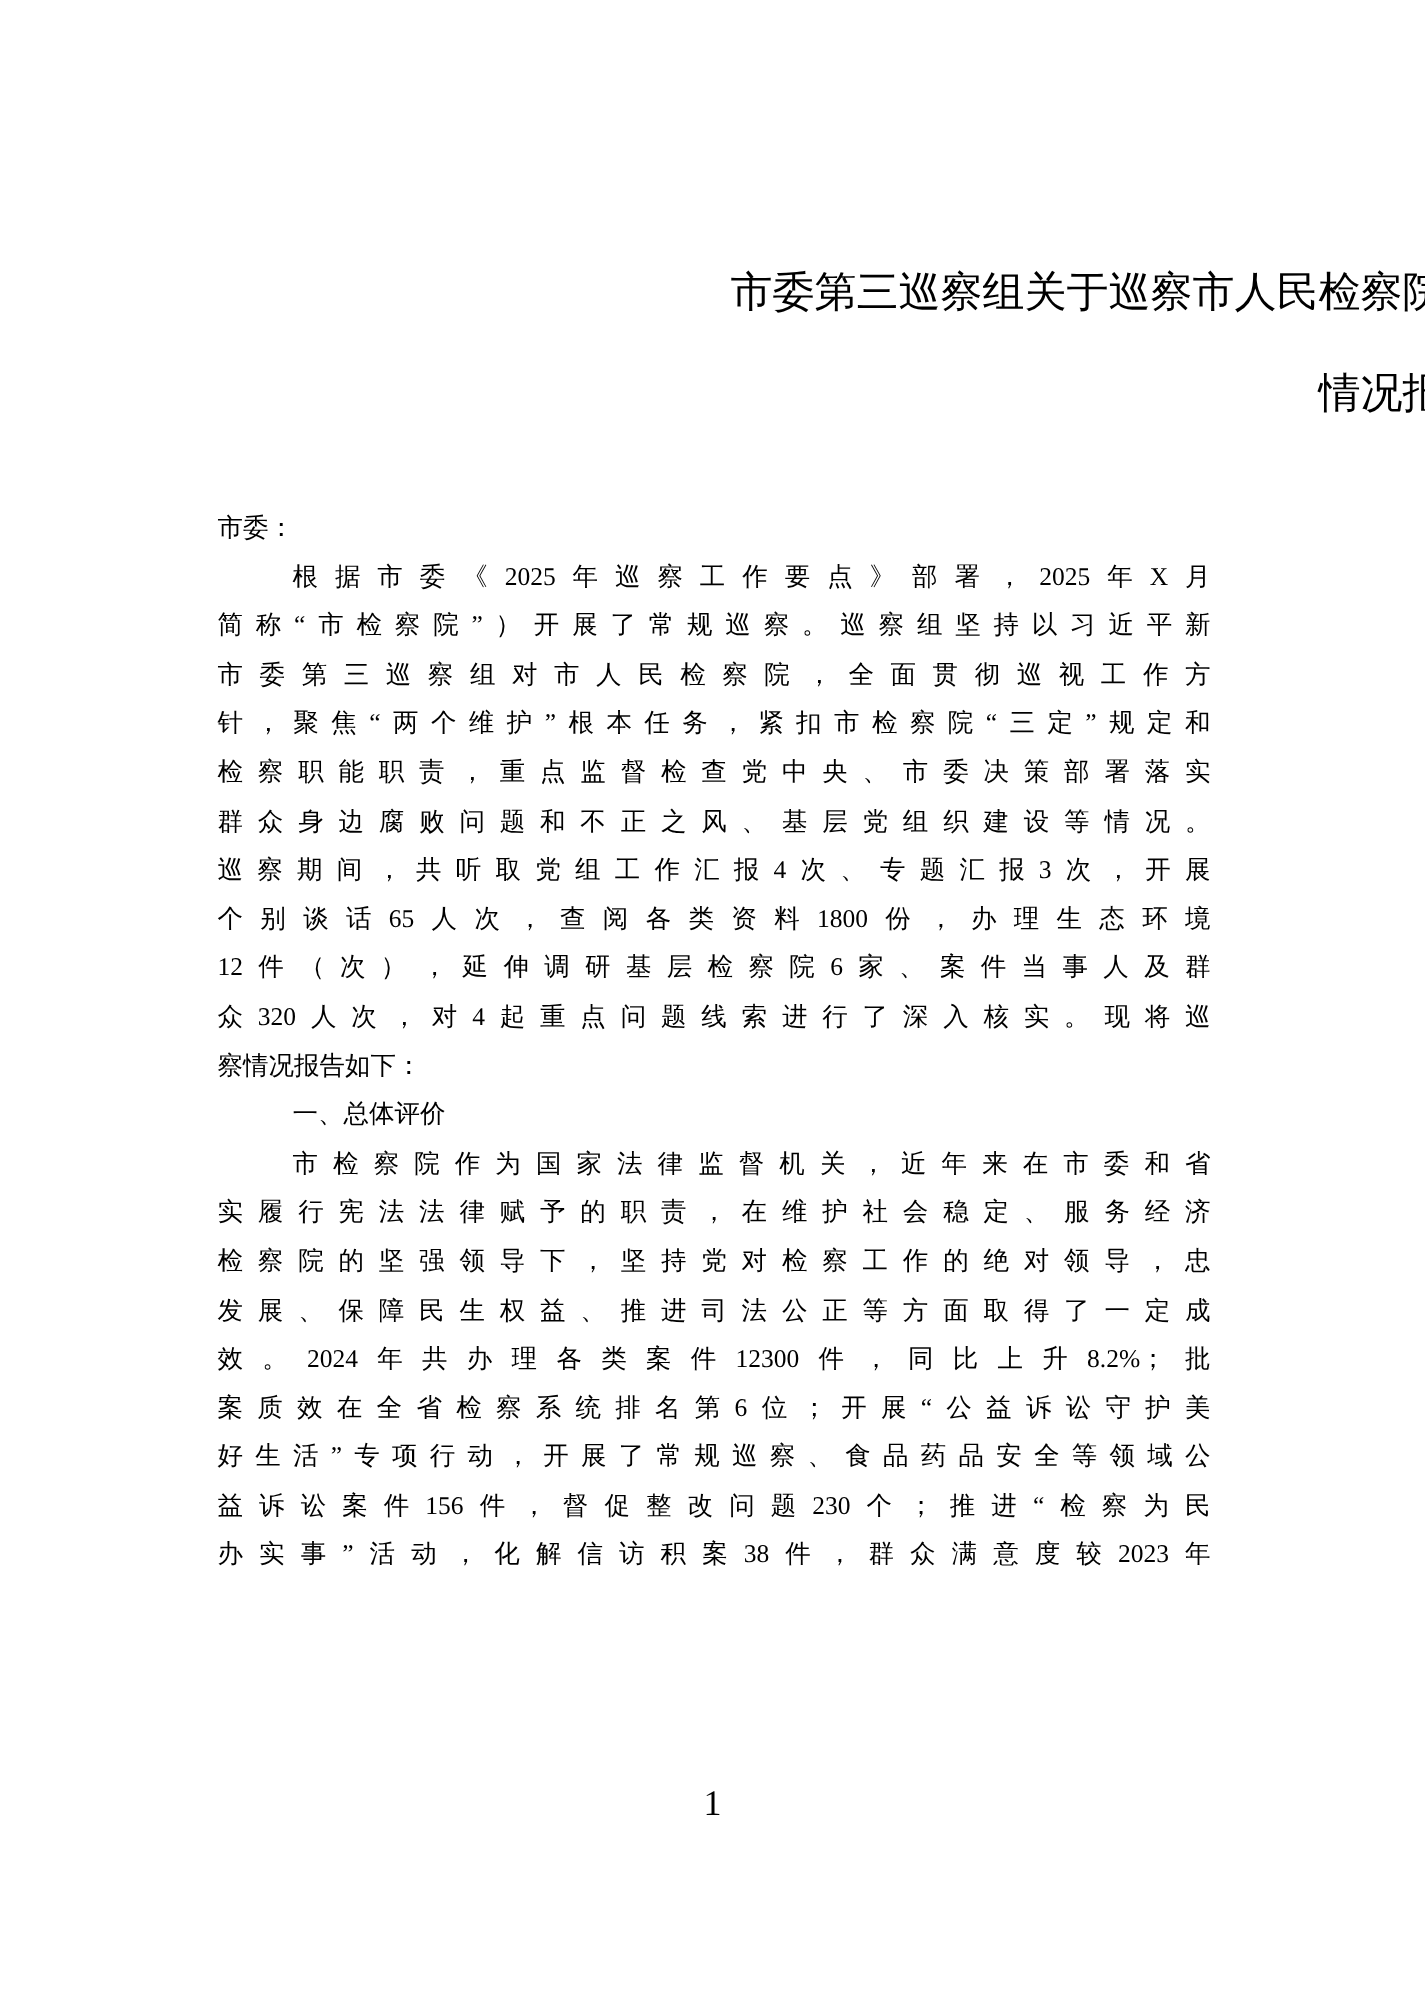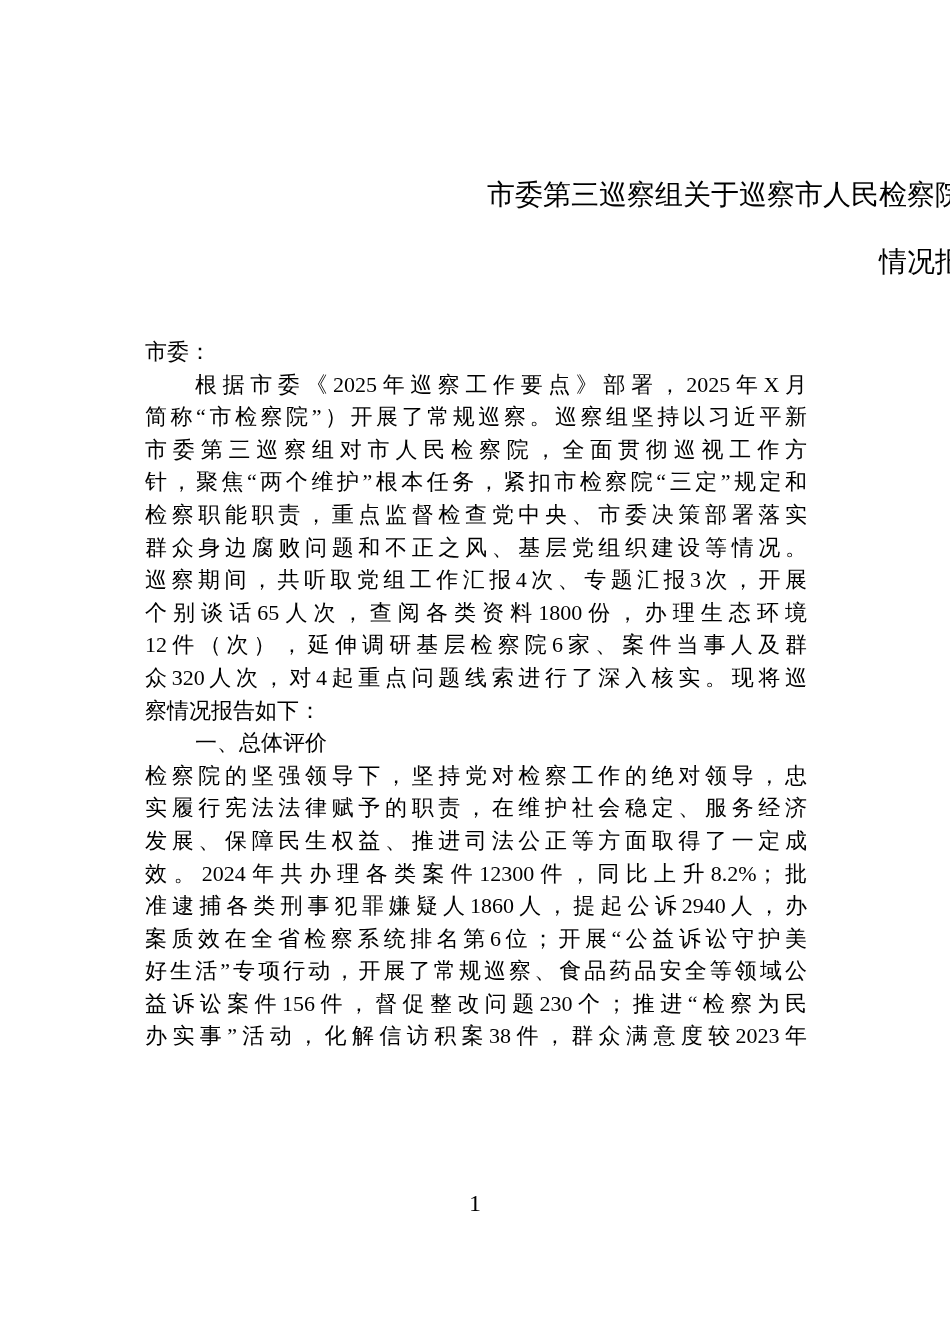--- a/index.html
+++ b/index.html
@@ -7,21 +7,21 @@
     .page { position: absolute; left: 0; top: 0; width: 950px; height: 1344px; }
     .title {
       position: absolute; left: 0; width: 950px; text-align: right;
       font-family: "DejaVu Sans", sans-serif; font-size: 28px; line-height: 40px;
       letter-spacing: 0px; white-space: nowrap; margin-left: 41px;
     }
     .t1 { top: 175px; }
     .t2 { top: 242px; }
     .body {
       position: absolute; left: 145px; top: 336px; width: 662px;
-      font-family: "Liberation Serif", "DejaVu Sans", serif; font-size: 22px;
+      font-family: "Liberation Serif", "DejaVu Sans", serif; font-size: 17px;
     }
     .line { height: 32.6px; line-height: 32.6px; white-space: nowrap; overflow: visible; text-align: justify; text-align-last: justify; }
     .line.last { text-align-last: left; }
     .indent { padding-left: 50px; }
     .pagenum {
       position: absolute; left: 0; width: 950px; top: 1188px; text-align: center;
       font-family: "Liberation Serif", serif; font-size: 24px; line-height: 30px;
     }
   </style>
 </head>
@@ -39,25 +39,25 @@
         <div class="line">市委第三巡察组对市人民检察院，全面贯彻巡视工作方</div>
         <div class="line">针，聚焦“两个维护”根本任务，紧扣市检察院“三定”规定和</div>
         <div class="line">检察职能职责，重点监督检查党中央、市委决策部署落实</div>
         <div class="line">群众身边腐败问题和不正之风、基层党组织建设等情况。</div>
         <div class="line">巡察期间，共听取党组工作汇报4次、专题汇报3次，开展</div>
         <div class="line">个别谈话65人次，查阅各类资料1800份，办理生态环境</div>
         <div class="line">12件（次），延伸调研基层检察院6家、案件当事人及群</div>
         <div class="line">众320人次，对4起重点问题线索进行了深入核实。现将巡</div>
         <div class="line last">察情况报告如下：</div>
         <div class="line indent last">一、总体评价</div>
+        <div class="line indent">市检察院作为国家法律监督机关，近年来在市委和省</div>
+        <div class="line">实履行宪法法律赋予的职责，在维护社会稳定、服务经济</div>
         <div class="line">检察院的坚强领导下，坚持党对检察工作的绝对领导，忠</div>
-        <div class="line">实履行宪法法律赋予的职责，在维护社会稳定、服务经济</div>
         <div class="line">发展、保障民生权益、推进司法公正等方面取得了一定成</div>
         <div class="line">效。2024年共办理各类案件12300件，同比上升8.2%；批</div>
-        <div class="line">准逮捕各类刑事犯罪嫌疑人1860人，提起公诉2940人，办</div>
         <div class="line">案质效在全省检察系统排名第6位；开展“公益诉讼守护美</div>
         <div class="line">好生活”专项行动，开展了常规巡察、食品药品安全等领域公</div>
         <div class="line">益诉讼案件156件，督促整改问题230个；推进“检察为民</div>
         <div class="line">办实事”活动，化解信访积案38件，群众满意度较2023年</div>
       </div>
   </div>
 
   <div class="pagenum">1</div>
 </div>
 

